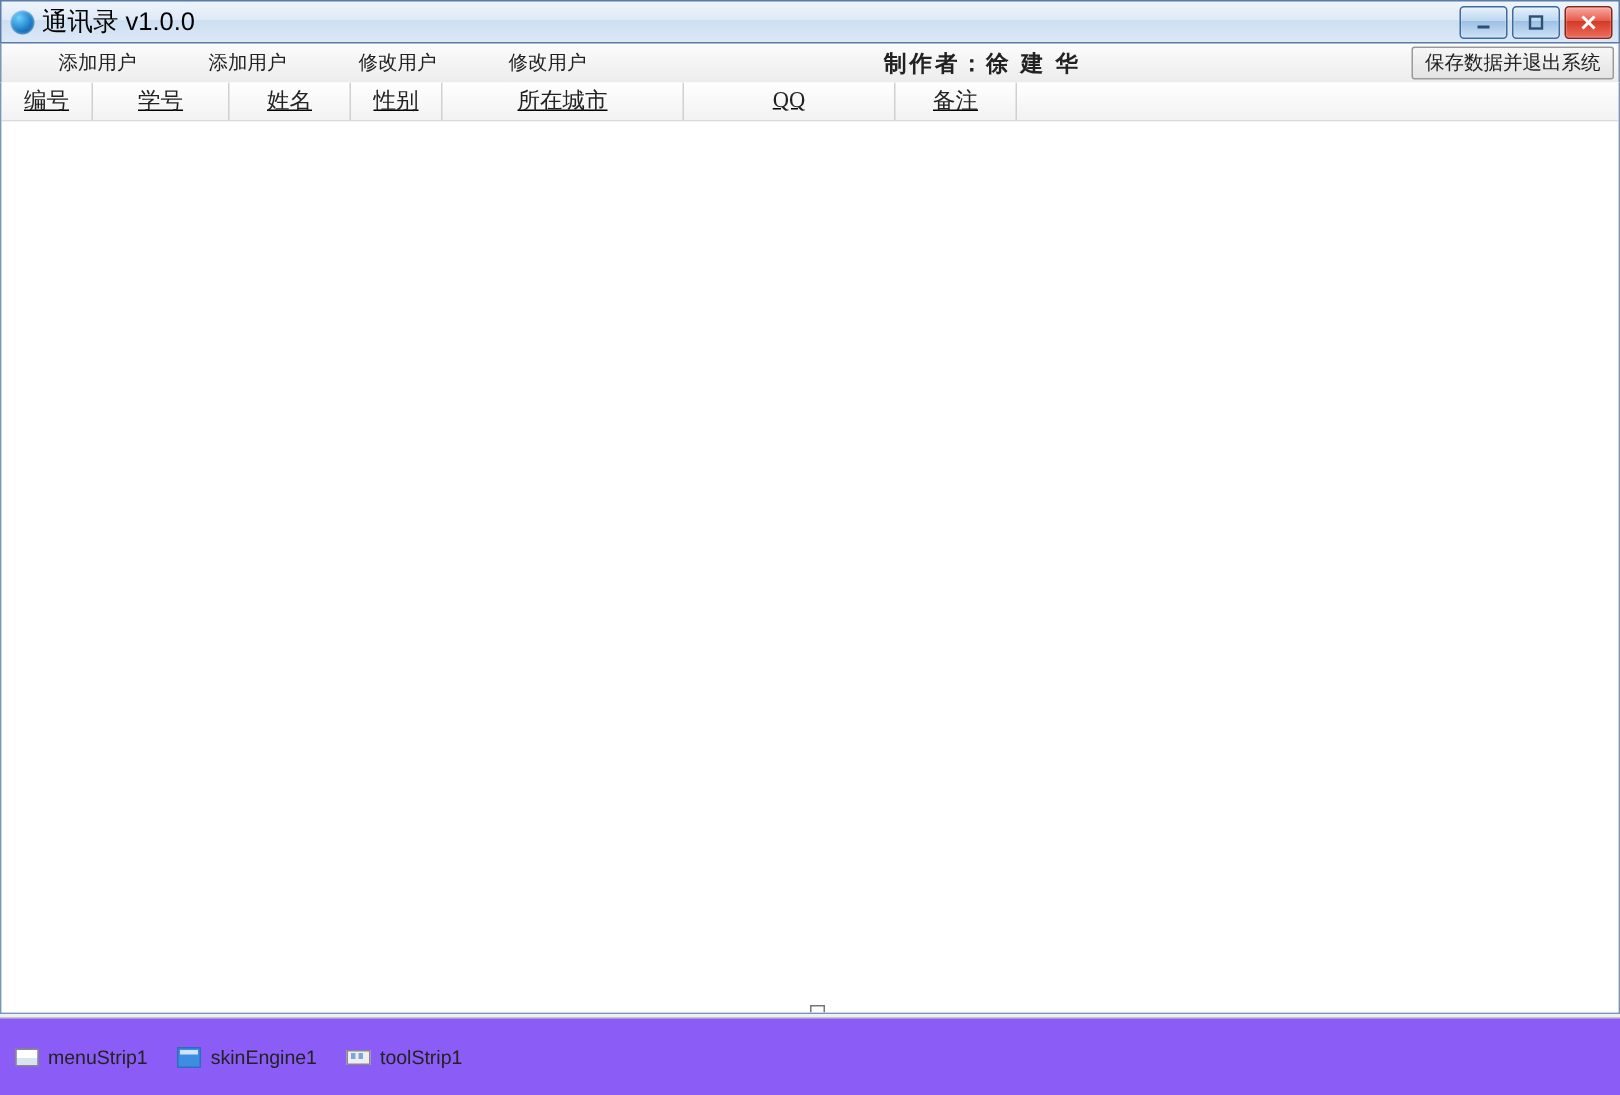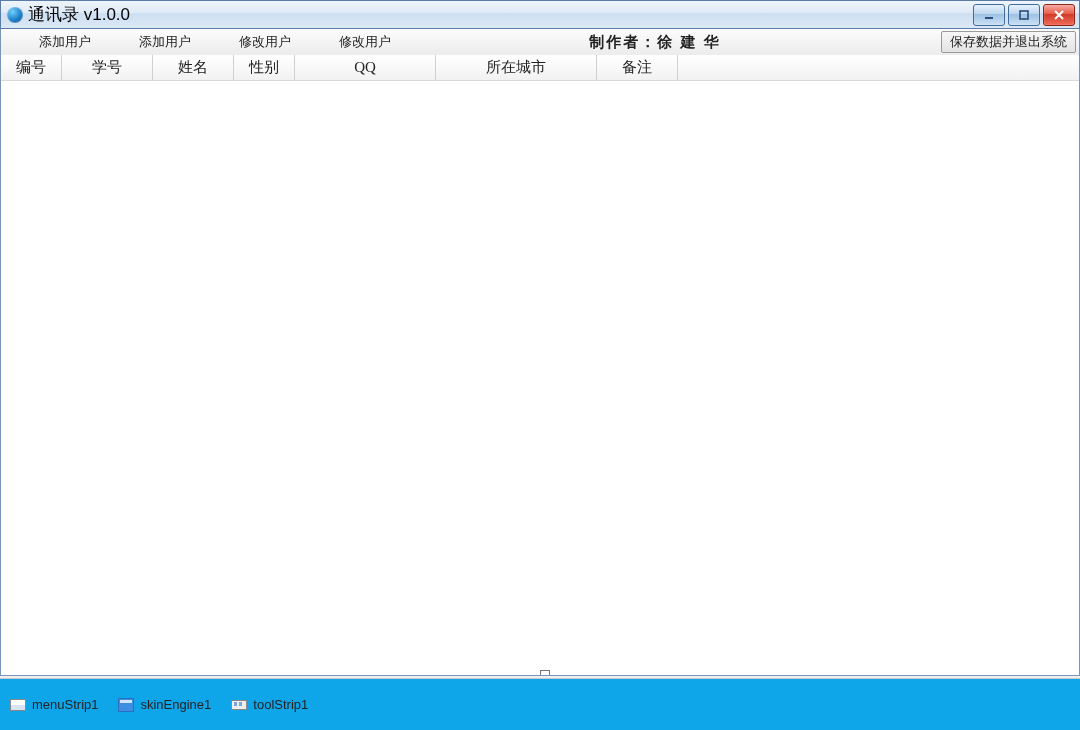--- a/index.html
+++ b/index.html
@@ -109,20 +109,21 @@
     box-sizing:border-box;
     overflow:hidden;
   }
   .col-headers {
     height: 26px;
     background: linear-gradient(to bottom,#ffffff,#f2f2f2);
     border-bottom:1px solid #d9d9d9;
     display:flex;
     align-items:stretch;
     box-sizing:border-box;
+    text-decoration:underline;
   }
   .col-headers .col {
     border-right:1px solid #d0d0d0;
     display:flex;
     align-items:center;
     justify-content:center;
     font-family:"KaiTi","STKaiti",serif;
     font-size:15px;
     color:#222;
   }
@@ -142,21 +143,21 @@
     border-top:1px solid #777;
   }
 
   
   .component-tray {
     position:absolute;
     left:0;
     right:0;
     top: 678px;
     height: 52px;
-    background:#0ea5e9;
+    background:#8b5cf6;
     border-top:1px solid #c9c9c9;
     display:flex;
     align-items:center;
     padding-left:10px;
     gap:20px;
     font-size:13px;
     color:#222;
     box-sizing:border-box;
   }
   .component-tray .comp {
@@ -238,22 +239,22 @@
   <div class="spacer"></div>
   <div class="save-btn">保存数据并退出系统</div>
 </div>
 
 <div class="table-wrap">
   <div class="col-headers">
     <div class="col" style="width:60px">编号</div>
     <div class="col" style="width:90px">学号</div>
     <div class="col" style="width:80px">姓名</div>
     <div class="col" style="width:60px">性别</div>
+    <div class="col" style="width:160px">所在城市</div>
     <div class="col" style="width:140px">QQ</div>
-    <div class="col" style="width:160px">所在城市</div>
     <div class="col" style="width:80px">备注</div>
   </div>
   <div class="data-area">
     <div class="tiny-tick"></div>
   </div>
 </div>
 
 <div class="component-tray">
   <div class="comp">
     <span class="comp-icon">

